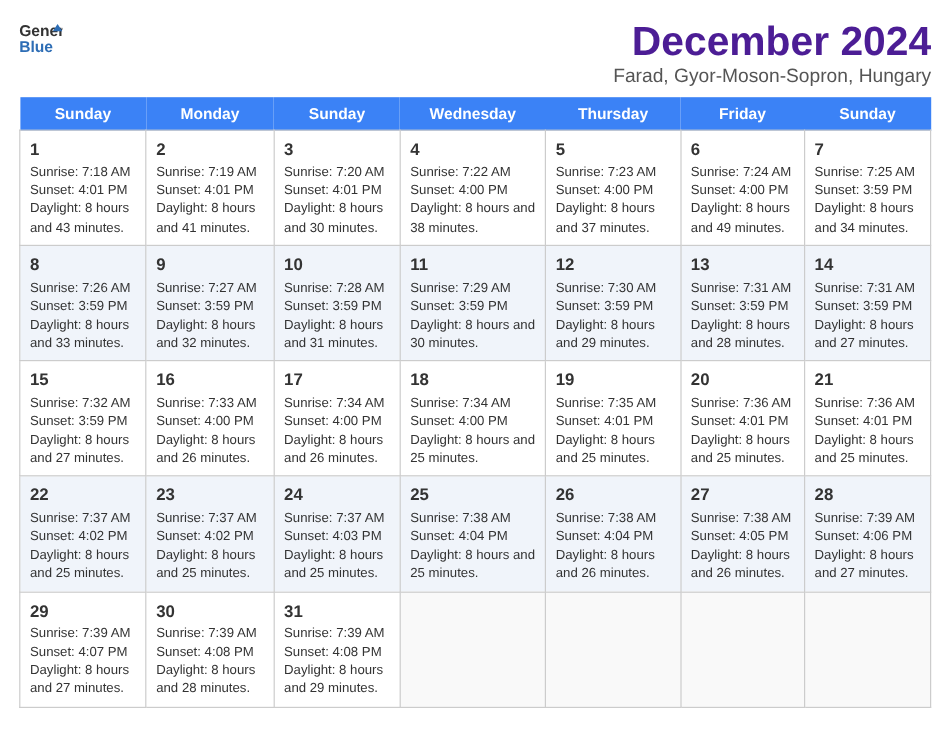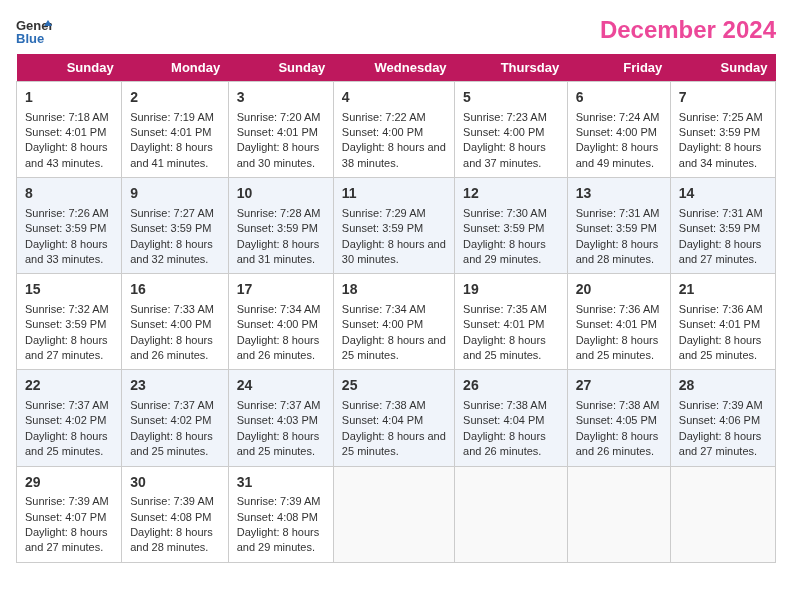--- a/index.html
+++ b/index.html
@@ -22,37 +22,37 @@
       gap: 2px;
     }
     .logo-icon {
       width: 36px;
       height: 30px;
     }
     .title-section {
       text-align: right;
     }
     .main-title {
-      font-size: 24px;
+      font-size: 34px;
       font-weight: bold;
-      color: #ec4899;
+      color: #4c1d95;
     }
     .subtitle {
       font-size: 16px;
       color: #555;
     }
     table {
       width: 100%;
       border-collapse: collapse;
       font-size: 11px;
     }
     thead tr th {
-      background-color: #be185d;
+      background-color: #3b82f6;
       color: #fff;
-      text-align: right;
+      text-align: center;
       padding: 6px 8px;
       font-size: 13px;
       font-weight: bold;
     }
     tbody tr td {
       vertical-align: top;
       padding: 6px 8px;
       border: 1px solid #ccc;
       color: #333;
       line-height: 1.4;
@@ -80,20 +80,21 @@
 <div class="header-section">
   <div class="logo">
     <svg class="logo-icon" viewBox="0 0 36 30">
       <text x="0" y="14" font-size="13" font-weight="bold" fill="#333">General</text>
       <text x="0" y="27" font-size="13" font-weight="bold" fill="#2d6db5">Blue</text>
       <polygon points="28,10 36,10 32,4" fill="#2d6db5"></polygon>
     </svg>
   </div>
   <div class="title-section">
     <div class="main-title">December 2024</div>
+    <div class="subtitle">Farad, Gyor-Moson-Sopron, Hungary</div>
   </div>
 </div>
 
 <table>
   <thead>
     <tr>
       <th>Sunday</th>
       <th>Monday</th>
       <th>Sunday</th>
       <th>Wednesday</th>

